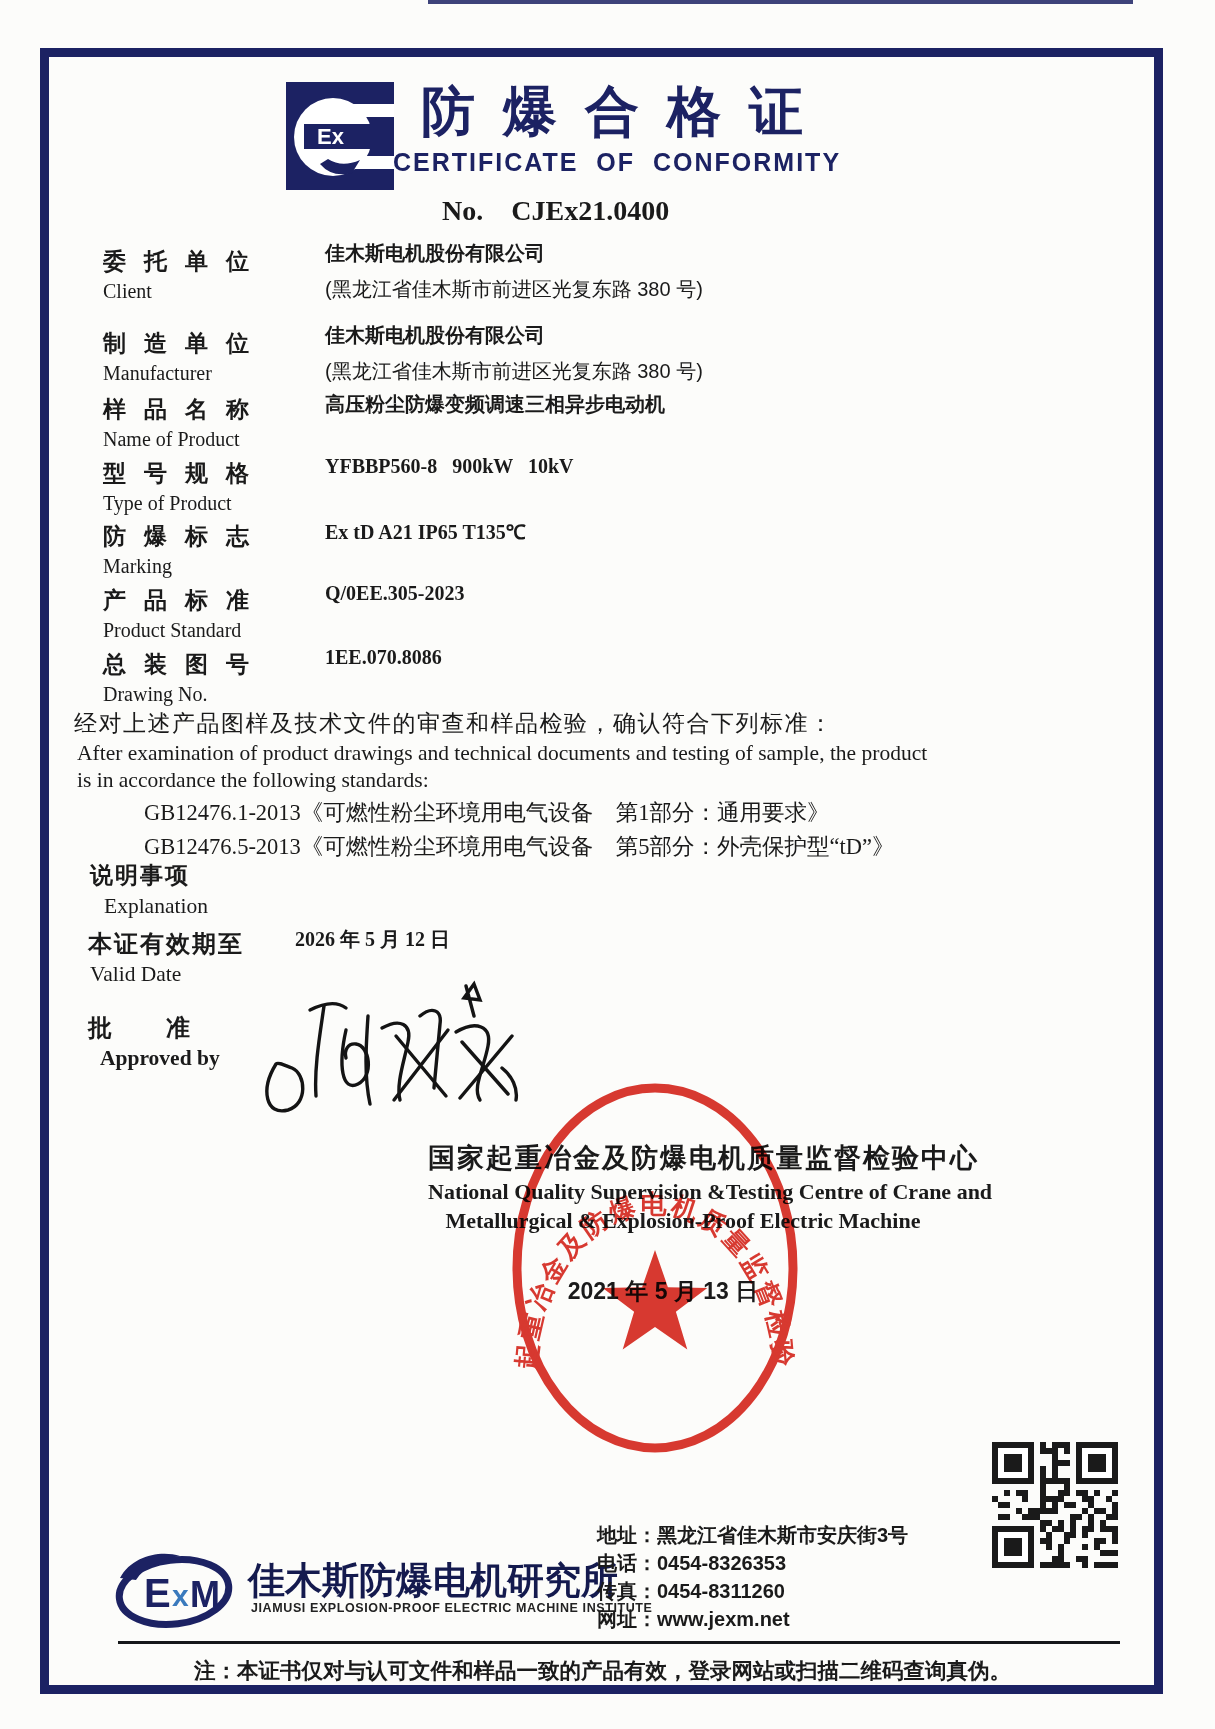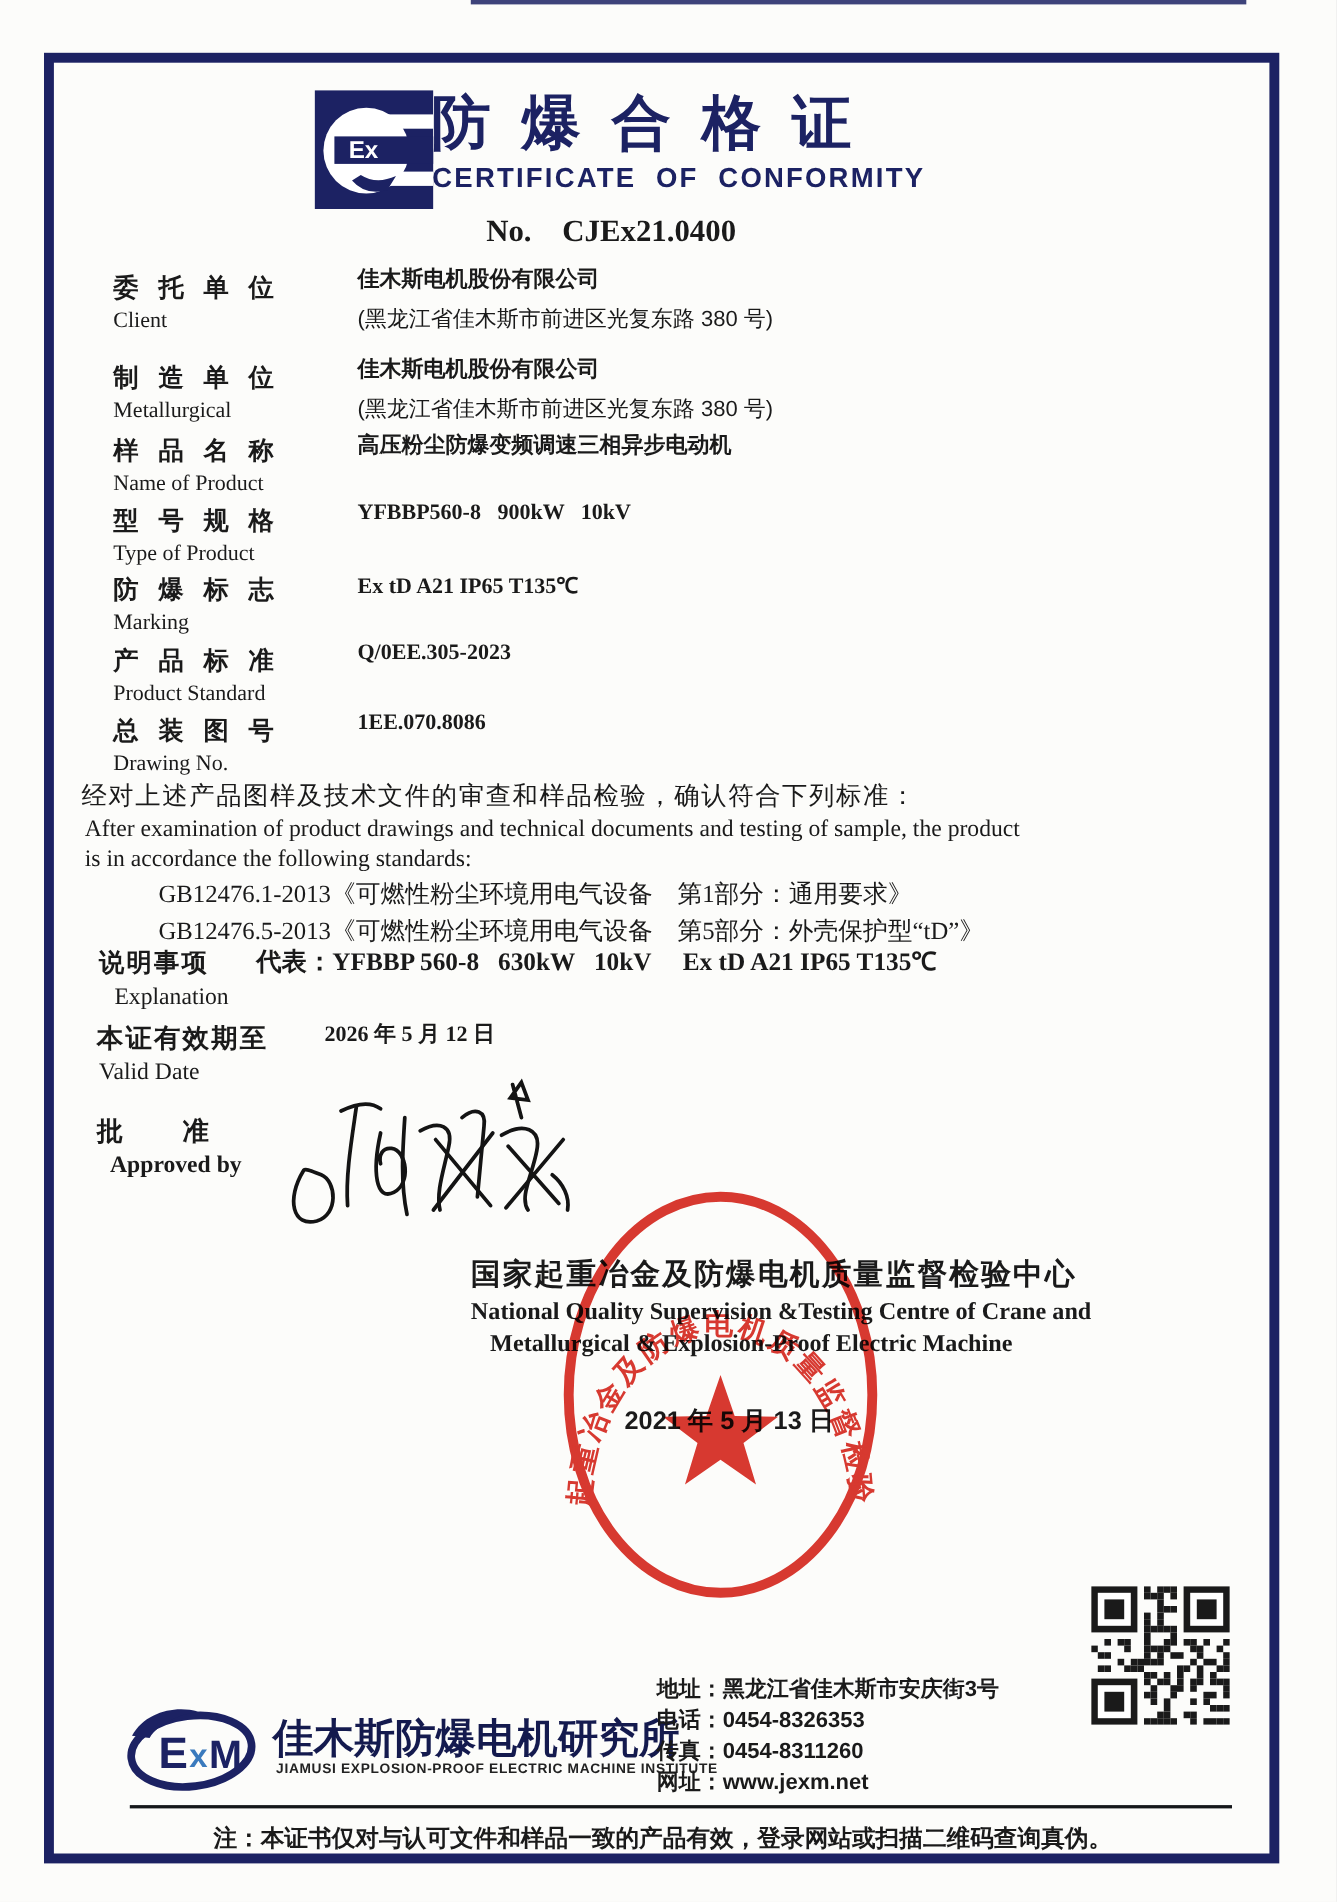--- a/index.html
+++ b/index.html
@@ -6,21 +6,21 @@
     --navy:#1c2263; --red:#d7281f; --ink:#1a1a1a; --blue_x:#3a7abd; --inst:#141a4e;
   }
   html,body{margin:0;padding:0;background:#e9e9e7;}
   #page{
     position:relative; width:1215px; height:1729px; background:#fcfcfa;
     overflow:hidden; font-family:"Liberation Sans",sans-serif; color:var(--ink);
   }
   .abs{position:absolute;}
   .serif{font-family:"Liberation Serif",serif;}
   .frame{box-sizing:border-box; border:9px solid var(--navy);}
-  .title{font-size:54px; font-weight:700; color:var(--navy); letter-spacing:28px; white-space:nowrap;}
+  .title{font-size:54px; font-weight:700; color:var(--navy); letter-spacing:28px; white-space:nowrap;margin-left:29px;}
   .subtitle{font-size:25px; font-weight:700; color:var(--navy); letter-spacing:2px; word-spacing:9px; white-space:nowrap;}
   .certno{font-size:28px; font-weight:700; white-space:nowrap;}
   .flabel{font-size:23px; font-weight:600; letter-spacing:18px; white-space:nowrap;}
   .flabel-en{font-size:20px; font-family:"Liberation Serif",serif; white-space:nowrap;}
   .fvalue{font-size:20px; font-weight:700; font-family:"Liberation Serif",serif; white-space:pre;}
   .fnote{font-size:20px; font-weight:500; white-space:nowrap;}
   .stmt-zh{font-size:23px; font-weight:500; letter-spacing:1.5px; white-space:nowrap;}
   .stmt-en{font-size:21.5px; font-family:"Liberation Serif",serif; white-space:nowrap;}
   .std{font-size:22.5px; font-weight:500; font-family:"Liberation Serif",serif; white-space:nowrap;}
   .slabel{font-size:23px; font-weight:600; letter-spacing:2px; white-space:nowrap;}
@@ -60,21 +60,21 @@
   <div class="abs certno serif" style="left:442px; top:195px;">
     <span>No.</span><span style="display:inline-block; width:28px;"></span><span>CJEx21.0400</span>
   </div>
 
   <div class="abs flabel" style="left:103px; top:246px;">委托单位</div>
   <div class="abs flabel-en" style="left:103px; top:280px;">Client</div>
   <div class="abs fvalue" style="left:325px; top:240px;">佳木斯电机股份有限公司</div>
   <div class="abs fnote" style="left:325px; top:276px;">(黑龙江省佳木斯市前进区光复东路 380 号)</div>
 
   <div class="abs flabel" style="left:103px; top:328px;">制造单位</div>
-  <div class="abs flabel-en" style="left:103px; top:362px;">Metallurgical</div>
+  <div class="abs flabel-en" style="left:103px; top:362px;">Manufacturer</div>
   <div class="abs fvalue" style="left:325px; top:322px;">佳木斯电机股份有限公司</div>
   <div class="abs fnote" style="left:325px; top:358px;">(黑龙江省佳木斯市前进区光复东路 380 号)</div>
 
   <div class="abs flabel" style="left:103px; top:394px;">样品名称</div>
   <div class="abs flabel-en" style="left:103px; top:428px;">Name of Product</div>
   <div class="abs fvalue" style="left:325px; top:391px; font-family:'Liberation Sans',sans-serif;">高压粉尘防爆变频调速三相异步电动机</div>
 
   <div class="abs flabel" style="left:103px; top:458px;">型号规格</div>
   <div class="abs flabel-en" style="left:103px; top:492px;">Type of Product</div>
   <div class="abs fvalue" style="left:325px; top:455px;">YFBBP560-8   900kW   10kV</div>
@@ -91,21 +91,20 @@
   <div class="abs flabel-en" style="left:103px; top:683px;">Drawing No.</div>
   <div class="abs fvalue" style="left:325px; top:646px;">1EE.070.8086</div>
 
   <div class="abs stmt-zh" style="left:74px;  top:708px;">经对上述产品图样及技术文件的审查和样品检验，确认符合下列标准：</div>
   <div class="abs stmt-en" style="left:77px;  top:741px;">After examination of product drawings and technical documents and testing of sample, the product</div>
   <div class="abs stmt-en" style="left:77px;  top:768px;">is in accordance the following standards:</div>
   <div class="abs std" style="left:144px; top:797px;">GB12476.1-2013《可燃性粉尘环境用电气设备　第1部分：通用要求》</div>
   <div class="abs std" style="left:144px; top:831px;">GB12476.5-2013《可燃性粉尘环境用电气设备　第5部分：外壳保护型“tD”》</div>
 
   <div class="abs slabel" style="left:90px; top:860px;">说明事项</div>
-  <div class="abs fvalue" style="left:233px; top:857px; font-size:23px;">代表：YFBBP 560-8   630kW   10kV     Ex tD A21 IP65 T135℃</div>
   <div class="abs stmt-en" style="left:104px; top:894px;">Explanation</div>
 
   <div class="abs slabel" style="left:88px; top:928px; font-size:24px;">本证有效期至</div>
   <div class="abs stmt-en" style="left:90px; top:962px;">Valid Date</div>
   <div class="abs fvalue" style="left:295px; top:926px;">2026 年 5 月 12 日</div>
 
   <div class="abs slabel" style="left:88px; top:1012px; font-size:24px;">批　　准</div>
   <div class="abs stmt-en" style="left:100px; top:1046px; font-weight:700;">Approved by</div>
 
   <div class="abs" style="left:250px; top:972px;">

